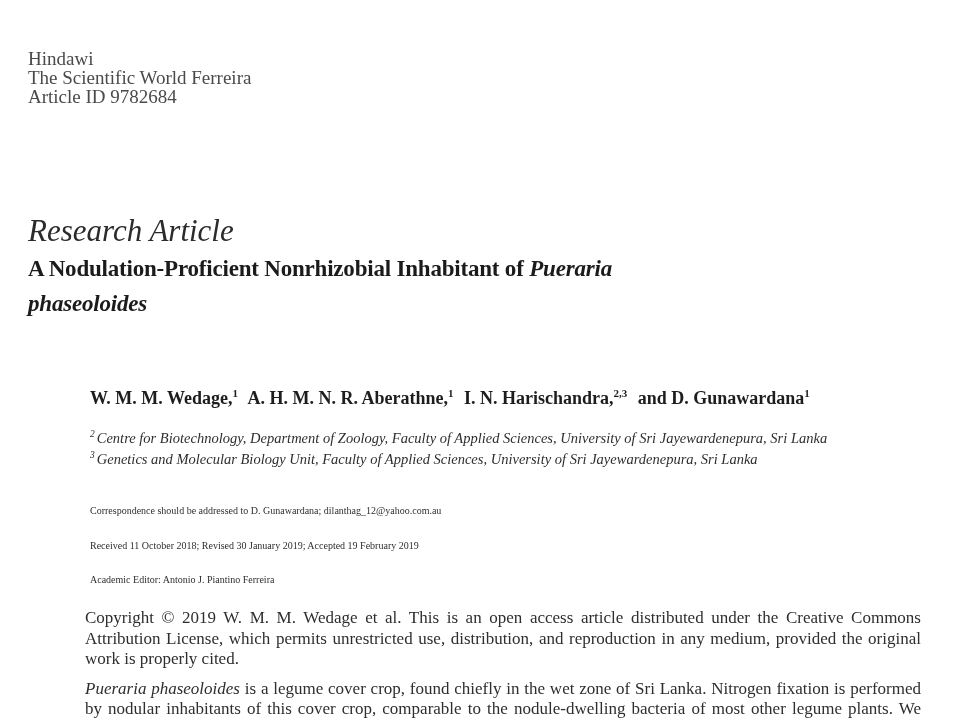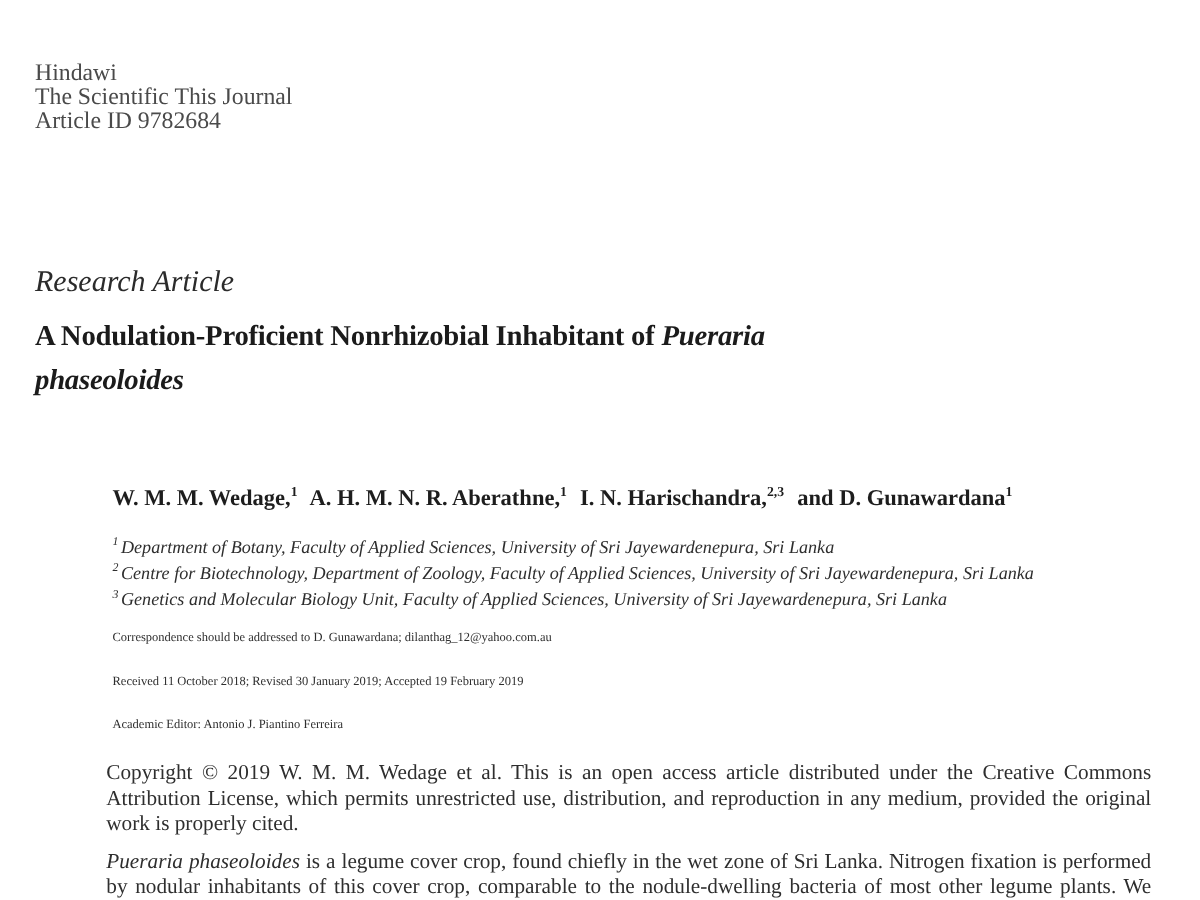--- a/index.html
+++ b/index.html
@@ -19,21 +19,21 @@
     top: 49px;
     font-size: 19px;
     line-height: 19px;
     color: #4a4a4a;
   }
   
   .eyebrow {
     position: absolute;
     left: 28px;
     top: 213px;
-    font-size: 24px;
+    font-size: 31px;
     font-style: italic;
     color: #2b2b2b;
   }
   
   .title {
     position: absolute;
     left: 28px;
     top: 251px;
     margin: 0;
     font-size: 23px;
@@ -97,37 +97,36 @@
   .abstract em { font-style: italic; }
   .email { color: inherit; text-decoration: none; }
 </style>
 </head>
 <body>
 
 <div class="page">
 
   <div class="journal-header">
     <div>Hindawi</div>
-    <div>The Scientific This Journal</div>
+    <div>The Scientific World Ferreira</div>
     <div>Article ID 9782684</div>
   </div>
 
   <div class="eyebrow">Research Article</div>
 
   <h1 class="title"><span>A Nodulation-Proficient Nonrhizobial Inhabitant of </span><em>Pueraria</em><br><em>phaseoloides</em></h1>
 
   <div class="authors">
     <span class="author"><span>W. M. M. Wedage,</span><sup>1</sup></span>
     <span class="author"><span>A. H. M. N. R. Aberathne,</span><sup>1</sup></span>
     <span class="author"><span>I. N. Harischandra,</span><sup>2,3</sup></span>
     <span class="author"><span>and D. Gunawardana</span><sup>1</sup></span>
   </div>
 
   <div class="affiliations">
-    <div><sup>1</sup><span>Department of Botany, Faculty of Applied Sciences, University of Sri Jayewardenepura, Sri Lanka</span></div>
     <div><sup>2</sup><span>Centre for Biotechnology, Department of Zoology, Faculty of Applied Sciences, University of Sri Jayewardenepura, Sri Lanka</span></div>
     <div><sup>3</sup><span>Genetics and Molecular Biology Unit, Faculty of Applied Sciences, University of Sri Jayewardenepura, Sri Lanka</span></div>
   </div>
 
   <p class="meta-line corr"><span>Correspondence should be addressed to D. Gunawardana; </span><span class="email">dilanthag_12@yahoo.com.au</span></p>
 
   <p class="meta-line history">Received 11 October 2018; Revised 30 January 2019; Accepted 19 February 2019</p>
 
   <p class="meta-line editor">Academic Editor: Antonio J. Piantino Ferreira</p>
 

